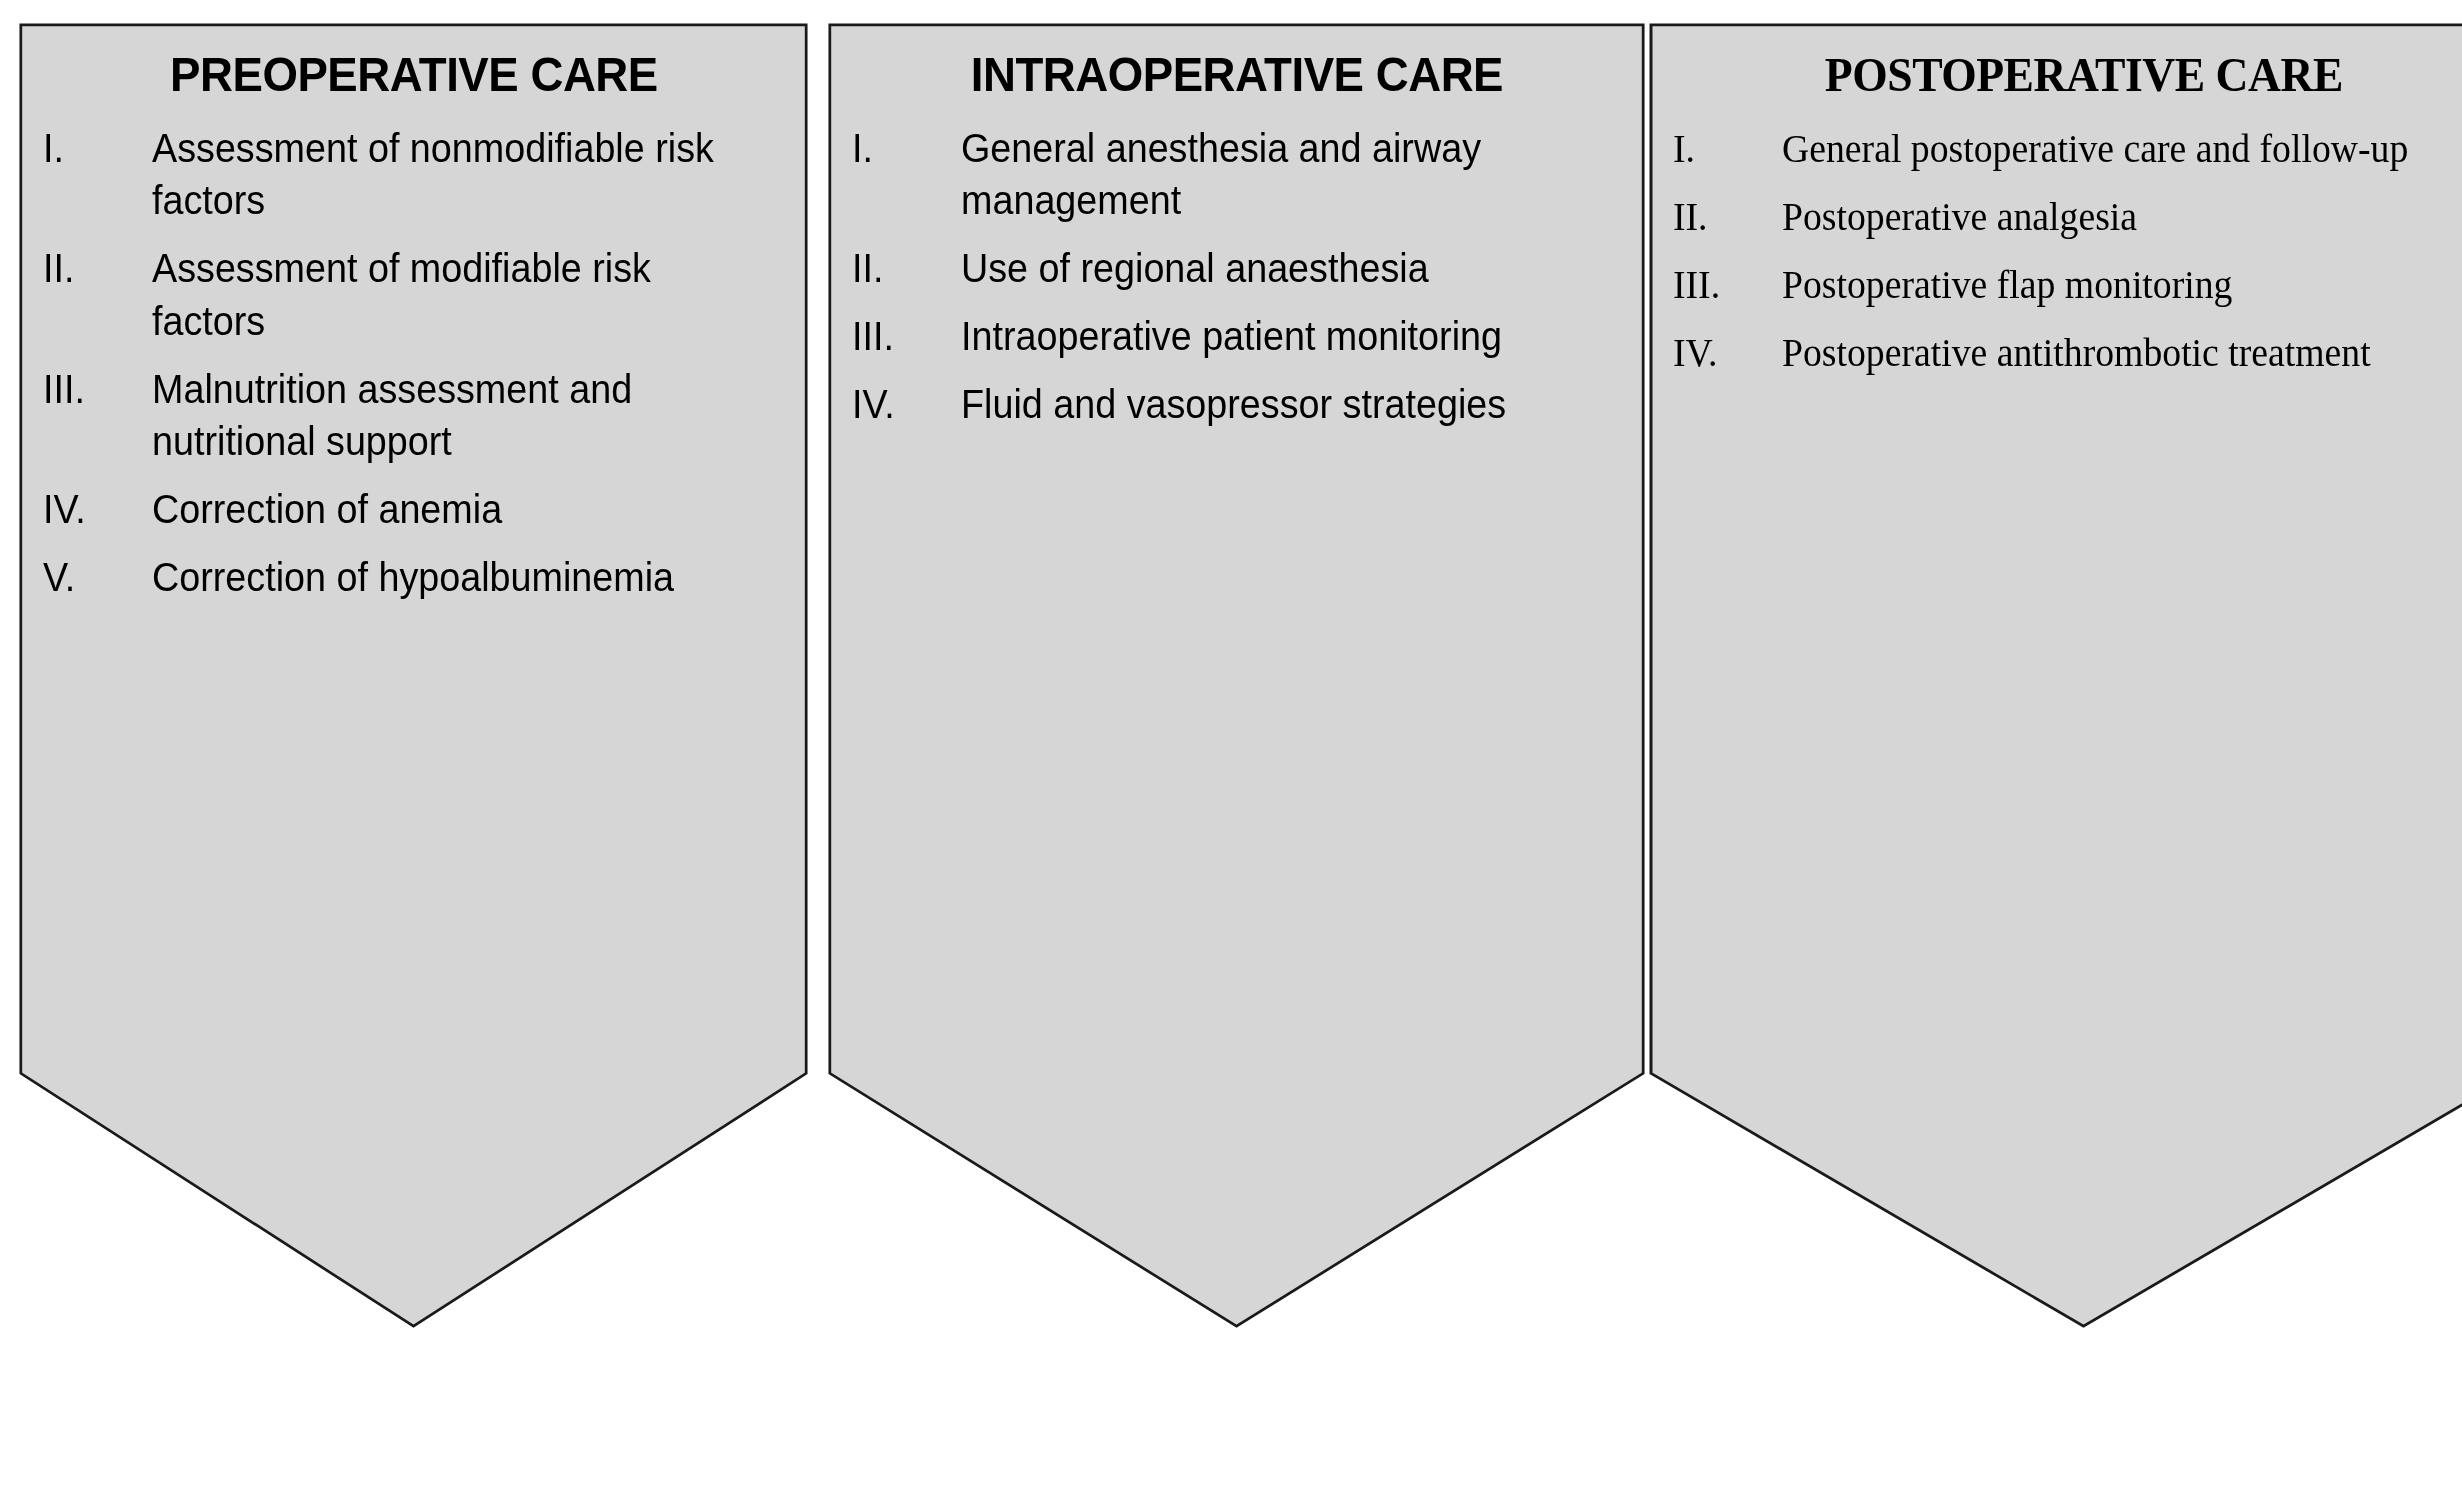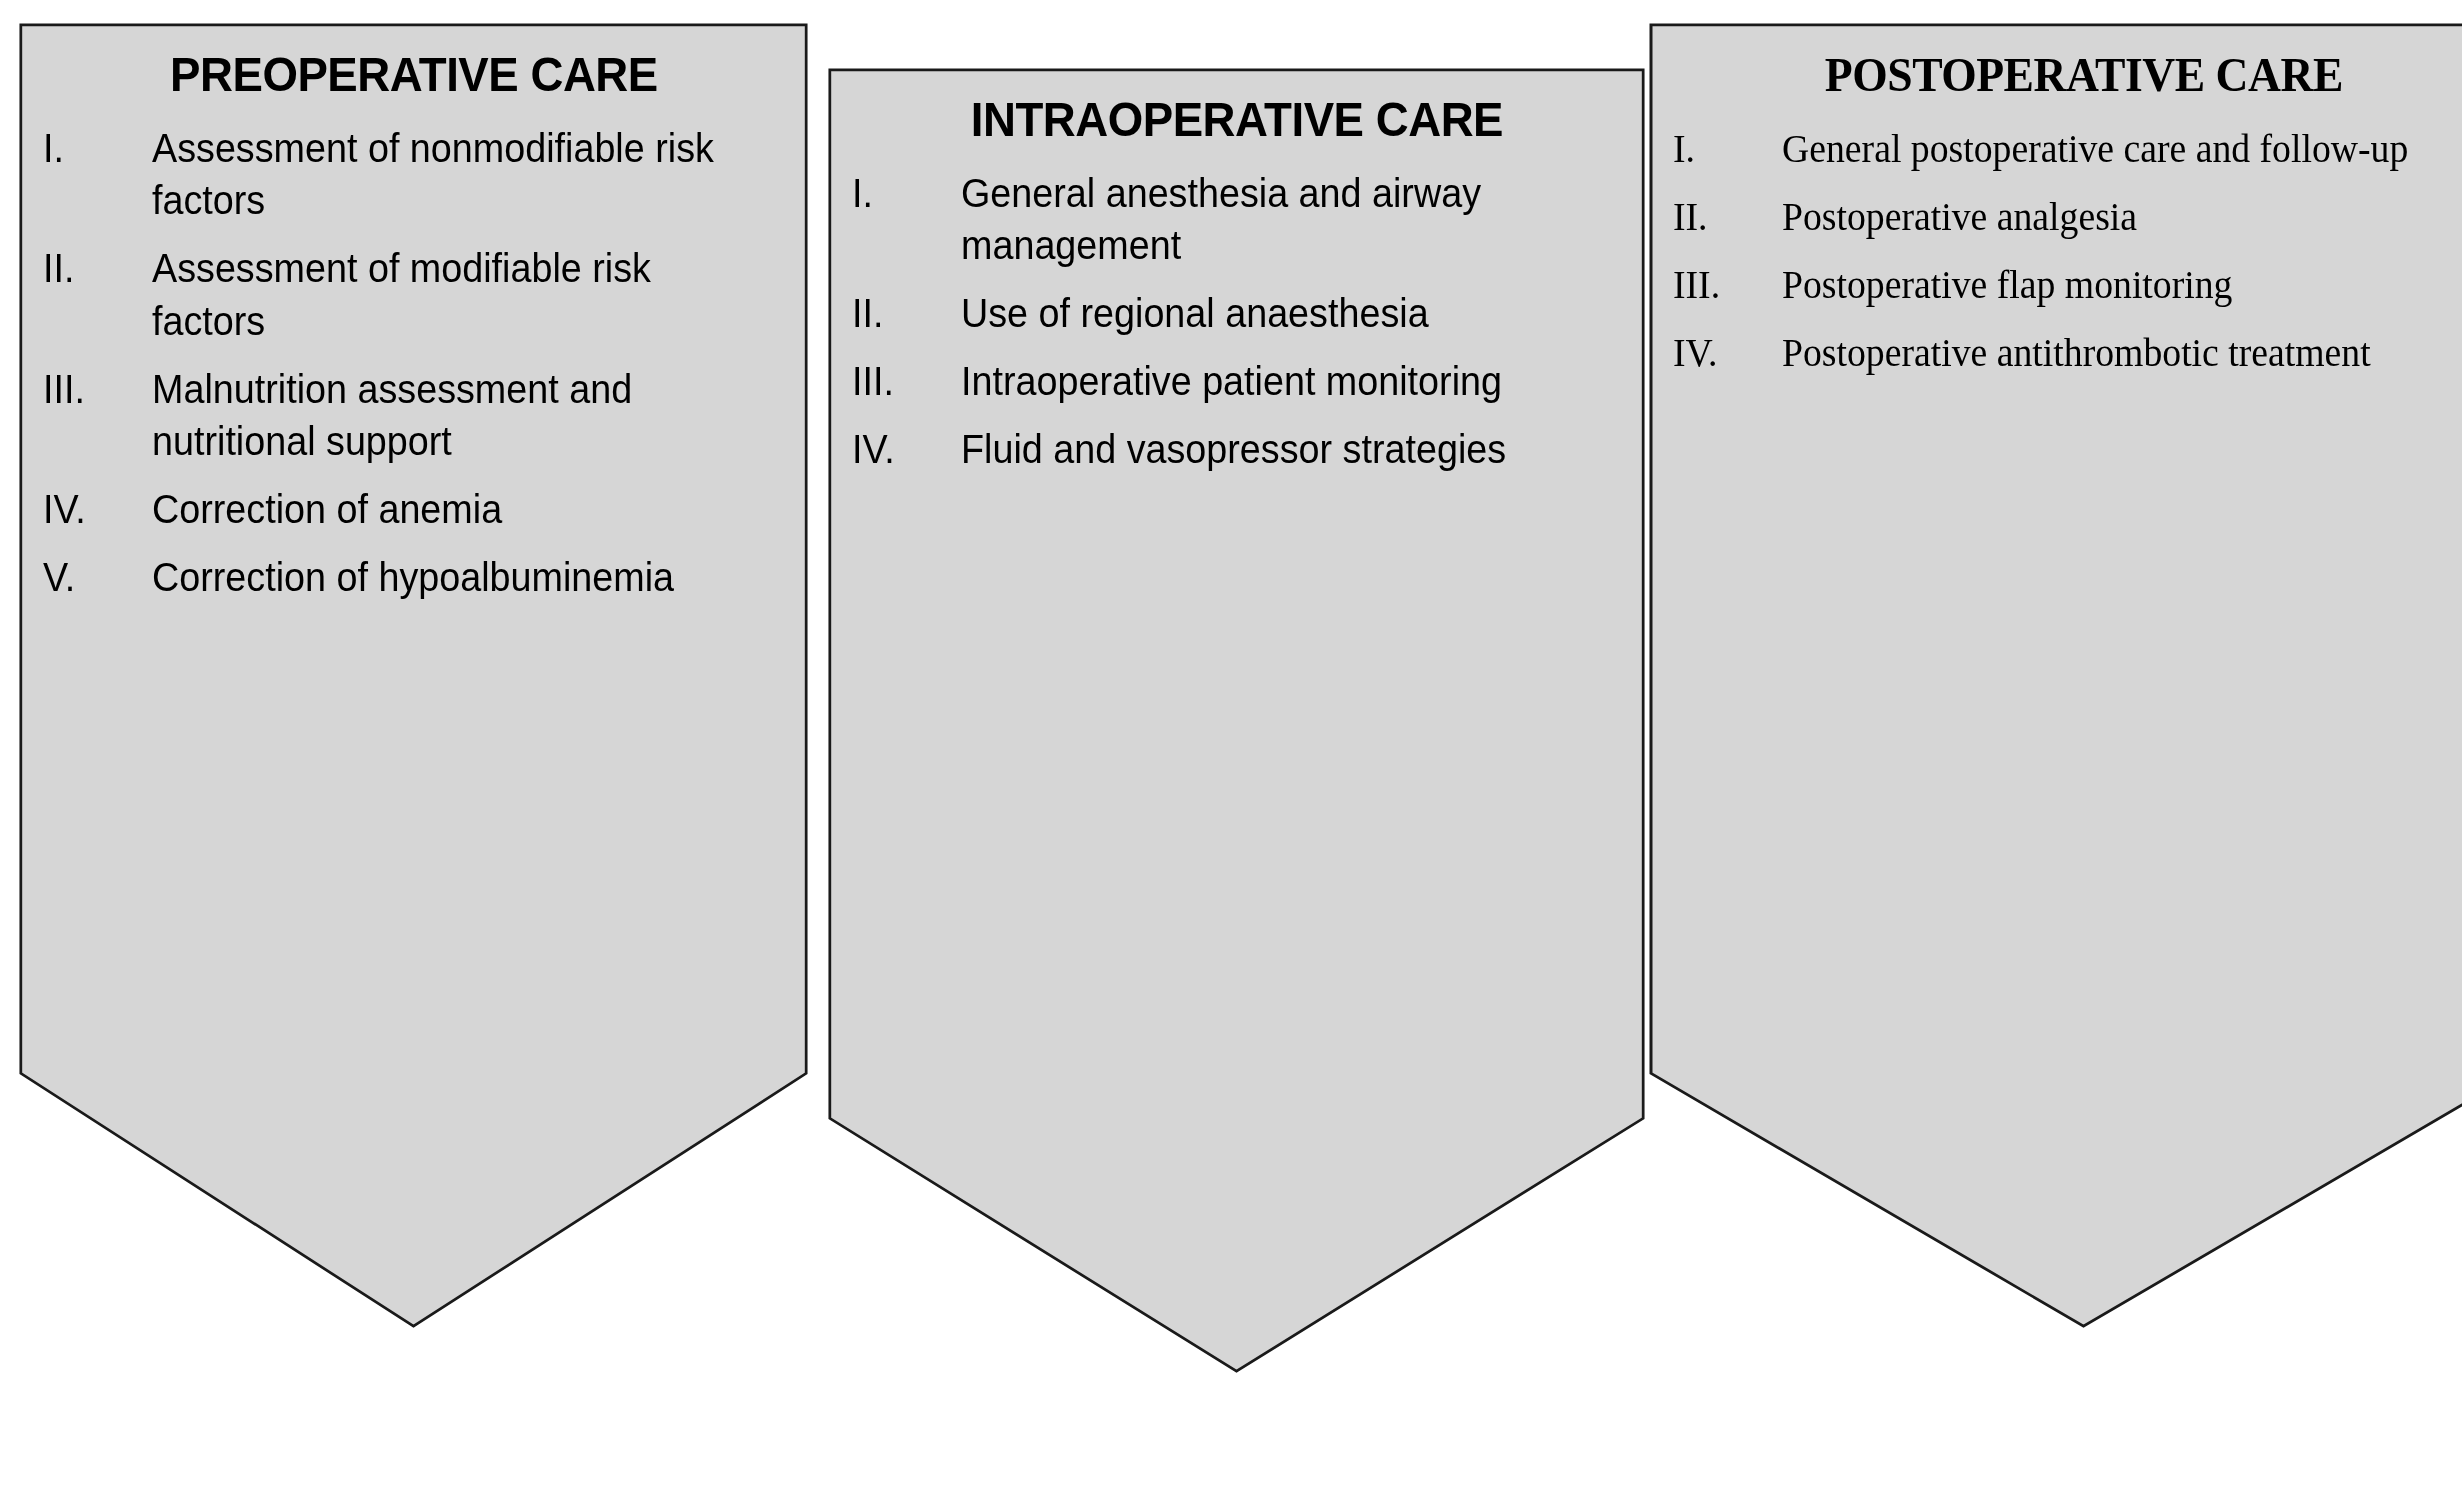--- a/index.html
+++ b/index.html
@@ -145,21 +145,21 @@
           <span class="item-text">Correction of anemia</span>
         </li>
         <li class="item-row">
           <span class="item-num">V.</span>
           <span class="item-text">Correction of hypoalbuminemia</span>
         </li>
       </ul>
     </div>
   </div>
 
-  <div class="arrow" id="col-1" style="left:828px; width:817px;margin-top:45px;">
+  <div class="arrow" id="col-1" style="left:828px; width:817px;">
     <div class="shape">
       <svg viewBox="0 0 898 1435" preserveAspectRatio="none" aria-hidden="true">
         <polygon points="2,2 896,2 896,1155 449,1433 2,1155" fill="#d6d6d6" stroke="#1a1a1a" stroke-width="3"></polygon>
       </svg>
     </div>
     <div class="content">
       <div class="card-title">INTRAOPERATIVE CARE</div>
       <ul class="item-list">
         <li class="item-row">
           <span class="item-num">I.</span>

